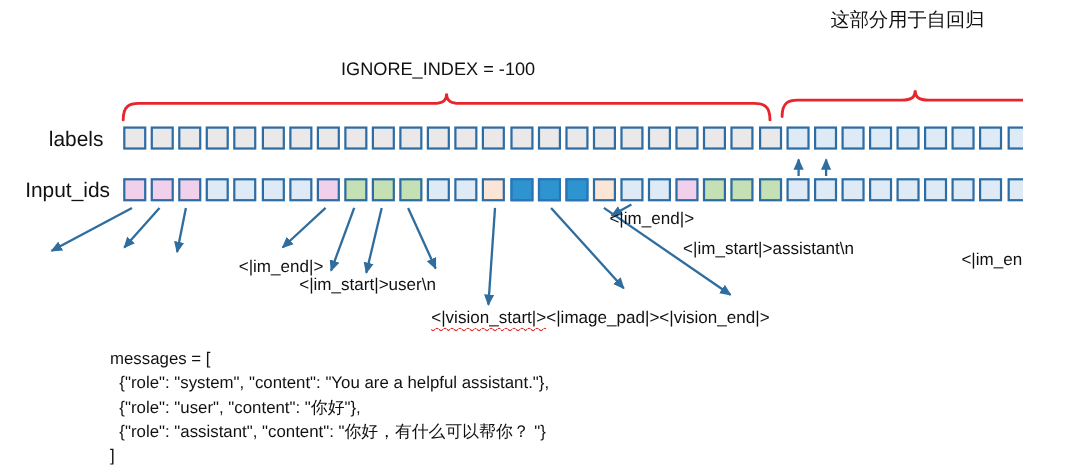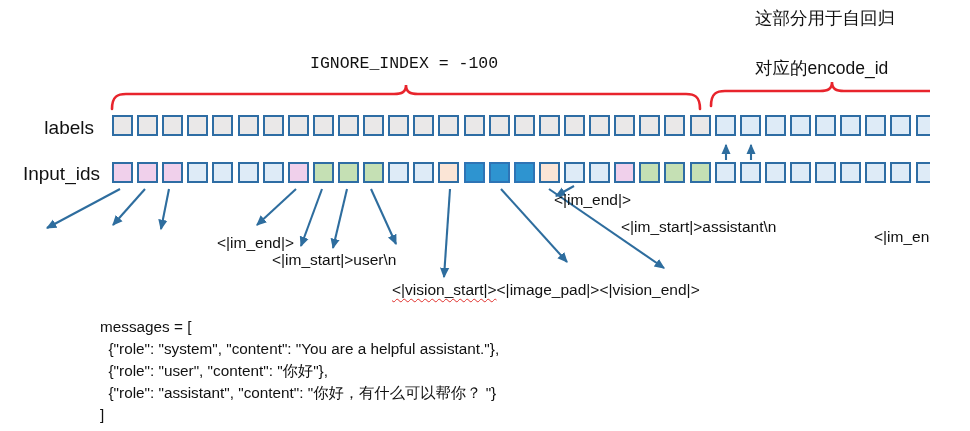--- a/index.html
+++ b/index.html
@@ -2,21 +2,21 @@
 <html style="--cellBorder: #2e6da4; --gray: #eae8e8; --lblue: #deebf7; --pink: #f0d0eb; --green: #c5e0b4; --peach: #fbe5d6; --solid: #2e94d0; --solidBorder: #2e74b5; --red: #e8242c; --arrow: #2e6d9e;"><head>
 <meta charset="utf-8">
 <style>
   html,body{margin:0;padding:0;background:#ffffff;}
   .canvas{
     position:relative;width:930px;height:431px;background:#fff;overflow:hidden;
     font-family:"Liberation Sans","DejaVu Sans",sans-serif;color:#1a1a1a;
   }
   .abs{position:absolute;}
   .note{font-size:17.5px;line-height:25px;color:#111;}
-  .ignore{font-size:16.5px;color:#111;font-family:Liberation Mono, monospace;}
+  .ignore{font-size:16.5px;color:#111;}
   .row-label{font-size:19px;color:#111;text-align:right;}
   .cells{position:absolute;left:112px;width:850px;height:21px;display:flex;justify-content:space-between;}
   .cell{width:21px;height:21px;box-sizing:border-box;border:2.5px solid var(--cellBorder);flex:0 0 auto;}
   .cell.gray {background:var(--gray);}
   .cell.blue {background:var(--lblue);}
   .cell.pink {background:var(--pink);}
   .cell.green{background:var(--green);}
   .cell.peach{background:var(--peach);}
   .cell.solid{background:var(--solid);border-color:var(--solidBorder);}
   .tok{font-size:15.5px;color:#111;white-space:pre;}
@@ -29,21 +29,20 @@
   .code div{white-space:pre;}
 </style>
 </head>
 <body>
 
 <div class="canvas">
 
   <div class="abs note" style="left:755px;top:6px;">
     <div>这部分用于自回归</div>
   </div>
-  <div class="abs note" style="left:755px;top:56px;">对应的encode_id</div>
 
   <div class="abs ignore" style="left:310px;top:54px;">IGNORE_INDEX = -100</div>
 
   <svg class="abs brace" style="left:110px;top:83px;" width="592" height="28">
     <path d="M 2,26 C 2,13 8,11 16,11 L 284,11 C 292,11 296,9 296,2 C 296,9 300,11 308,11 L 576,11 C 584,11 590,13 590,26"></path>
   </svg>
   <svg class="abs brace" style="left:709px;top:80px;" width="258" height="28">
     <path d="M 2,26 C 2,13 8,11 16,11 L 111,11 C 119,11 123,9 123,2 C 123,9 127,11 135,11 L 242,11 C 250,11 256,13 256,26"></path>
   </svg>
 

